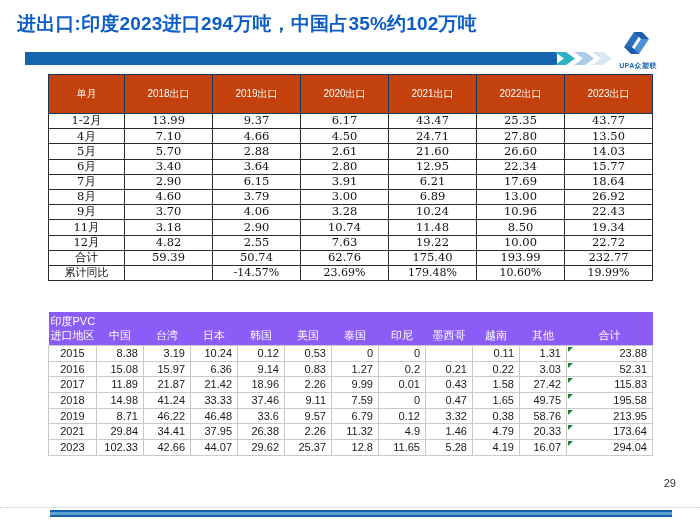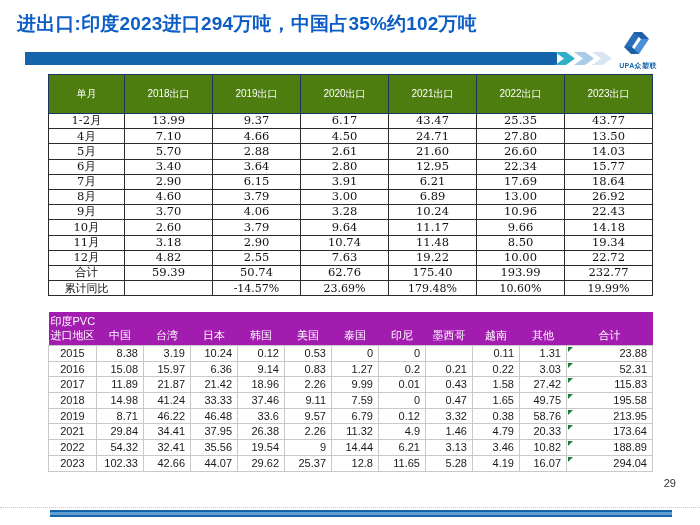--- a/index.html
+++ b/index.html
@@ -16,30 +16,30 @@
   .c2{left:574px;background:#a9cbe8;}
   .c3{left:592px;background:#d8e6f3;}
 
   .logo{position:absolute;left:611px;top:30px;width:54px;text-align:center;}
   .logo-text{font-size:7px;color:#1565ad;font-weight:bold;letter-spacing:0.4px;margin-top:1px;}
 
   table{border-collapse:collapse;table-layout:fixed;position:absolute;left:48px;}
 
   
   .t1{top:74px;width:604px;font-family:"DejaVu Serif",serif;}
-  .t1 th{background:#4d7c0f;color:#fff;font-weight:normal;font-size:10px;height:36px;
+  .t1 th{background:#c2410c;color:#fff;font-weight:normal;font-size:10px;height:36px;
          border:1px solid #17375e;font-family:"Liberation Sans",sans-serif;}
   .t1 td{border:1px solid #2a2a2a;text-align:center;font-size:11.5px;height:14.2px;
          line-height:1;color:#111;padding:0;}
   .t1 tr.yoy td:not(:first-child){font-size:11px;}
   .t1 tr.yoy td:first-child{font-size:11px;}
 
   
   .t2{top:312px;width:604px;font-size:11px;}
-  .t2 th{background:#a21caf;color:#fff;font-weight:normal;font-size:11px;height:31px;
+  .t2 th{background:#8b5cf6;color:#fff;font-weight:normal;font-size:11px;height:31px;
          vertical-align:bottom;padding:0 0 2px 0;text-align:center;border:0;}
   .t2 th.corner{text-align:left;vertical-align:middle;line-height:1.25;padding:1px 0 1px 2px;}
   .t2 td{border:1px solid #c9c9c9;height:14.7px;text-align:right;padding:0 5px 0 0;
          color:#1a1a1a;line-height:1;font-size:11px;}
   .t2 td.year{text-align:center;padding-right:0;margin-left:44px;}
   .t2 td.total{position:relative;}
   .tri{position:absolute;left:1px;top:1px;width:0;height:0;
        border-top:5px solid #1e7d33;border-right:5px solid transparent;}
 
   .footer-note{position:absolute;left:18px;top:491px;font-size:12.5px;font-weight:600;
@@ -148,29 +148,20 @@
           <td>26.92</td>
         </tr>
         <tr>
           <td>9月</td>
           <td>3.70</td>
           <td>4.06</td>
           <td>3.28</td>
           <td>10.24</td>
           <td>10.96</td>
           <td>22.43</td>
-        </tr>
-        <tr>
-          <td>10月</td>
-          <td>2.60</td>
-          <td>3.79</td>
-          <td>9.64</td>
-          <td>11.17</td>
-          <td>9.66</td>
-          <td>14.18</td>
         </tr>
         <tr>
           <td>11月</td>
           <td>3.18</td>
           <td>2.90</td>
           <td>10.74</td>
           <td>11.48</td>
           <td>8.50</td>
           <td>19.34</td>
         </tr>
@@ -317,34 +308,20 @@
           <td>26.38</td>
           <td>2.26</td>
           <td>11.32</td>
           <td>4.9</td>
           <td>1.46</td>
           <td>4.79</td>
           <td>20.33</td>
           <td class="total">173.64<span class="tri"></span></td>
         </tr>
         <tr>
-          <td class="year">2022</td>
-          <td>54.32</td>
-          <td>32.41</td>
-          <td>35.56</td>
-          <td>19.54</td>
-          <td>9</td>
-          <td>14.44</td>
-          <td>6.21</td>
-          <td>3.13</td>
-          <td>3.46</td>
-          <td>10.82</td>
-          <td class="total">188.89<span class="tri"></span></td>
-        </tr>
-        <tr>
           <td class="year">2023</td>
           <td>102.33</td>
           <td>42.66</td>
           <td>44.07</td>
           <td>29.62</td>
           <td>25.37</td>
           <td>12.8</td>
           <td>11.65</td>
           <td>5.28</td>
           <td>4.19</td>

